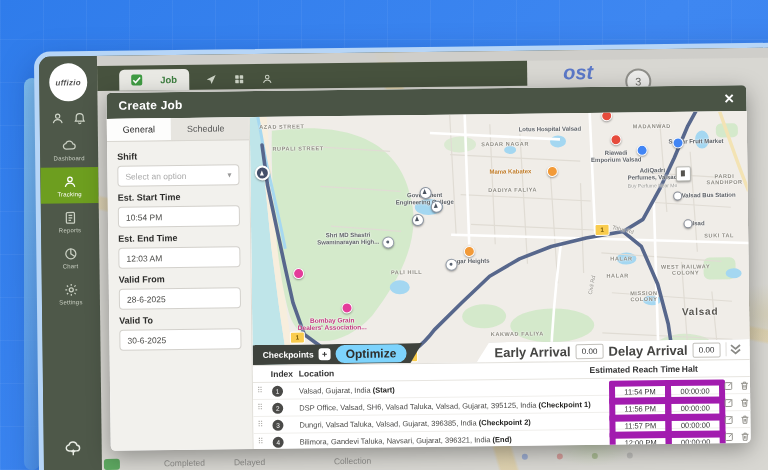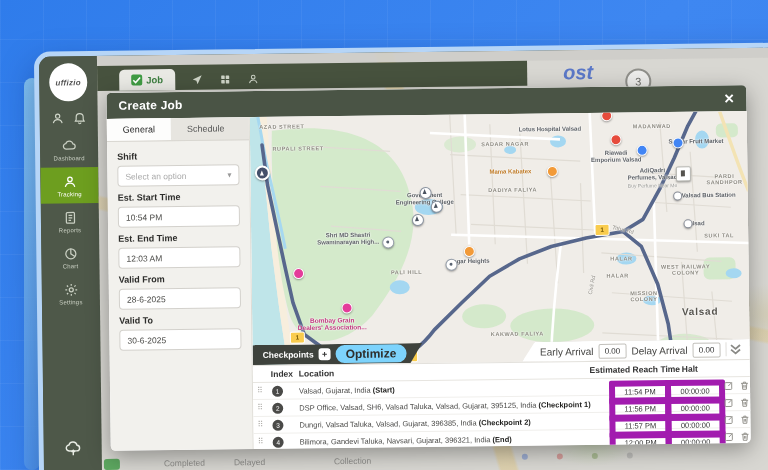--- a/index.html
+++ b/index.html
@@ -44,21 +44,21 @@
         radial-gradient(70px 34px at 86% 16%,rgba(188,208,166,.55),transparent 70%),
         radial-gradient(90px 44px at 96% 62%,rgba(205,194,150,.45),transparent 70%),
         radial-gradient(60px 30px at 70% 92%,rgba(188,208,166,.5),transparent 70%),
         linear-gradient(74deg,transparent 48.4%,rgba(228,198,120,.4) 48.8%,rgba(228,198,120,.4) 50.6%,transparent 51%),
         linear-gradient(12deg,transparent 47.5%,rgba(228,198,120,.35) 48%,rgba(228,198,120,.35) 49.8%,transparent 50.3%),
         #d8d7d2;}
   .topstrip{position:absolute;left:0;top:0;right:0;height:10px;background:#cecdc9;opacity:.9;}
   .topbar{position:absolute;left:0;top:10px;width:430px;height:25px;background:#47523e;
       display:flex;align-items:flex-end;}
   .job-tab{height:21px;margin-left:22px;background:#e9e9e4;border-radius:5px 5px 0 0;
-      display:flex;align-items:center;gap:4px;padding:0 12px;cursor:pointer;}
+      display:flex;align-items:center;gap:18px;padding:0 12px;cursor:pointer;}
   .job-check{width:11px;height:11px;border-radius:2px;background:#3f9b43;color:#fff;
       display:flex;align-items:center;justify-content:center;}
   .job-label{font-size:9.5px;font-weight:bold;color:#3c7d3f;}
   .topbar-icons{display:flex;align-items:center;gap:16px;margin:0 0 4px 16px;color:#cdd3c6;}
   .topbar-icons .icn{width:12px;height:12px;}
   .bg-ost{position:absolute;left:466px;top:11px;font-size:20px;font-weight:bold;
       font-style:italic;color:#4668c6;opacity:.85;}
   .bg-cluster{position:absolute;left:528px;top:19px;width:22px;height:22px;border-radius:50%;
       border:2px solid #90908b;background:rgba(255,255,255,.55);color:#6c6c67;font-size:11px;
       display:flex;align-items:center;justify-content:center;}
@@ -136,21 +136,21 @@
       display:flex;align-items:center;gap:5px;padding:0 16px 0 10px;
       clip-path:polygon(0 0,100% 0,calc(100% - 12px) 100%,0 100%);z-index:4;}
   .cp-label{font-size:8.5px;font-weight:bold;}
   .cp-add{width:12px;height:12px;border-radius:3px;background:#fff;color:#333;font-size:9px;
       display:flex;align-items:center;justify-content:center;cursor:pointer;font-weight:bold;}
   .cp-optimize{background:#7dd3fc;color:#2e2e2c;font-size:12px;font-weight:bold;border-radius:9px;
       padding:2px 10px;cursor:pointer;}
   .arr-bar{position:absolute;right:0;bottom:0;height:20px;background:#fff;display:flex;
       align-items:center;gap:5px;padding:0 6px 0 18px;z-index:4;
       clip-path:polygon(13px 0,100% 0,100% 100%,0 100%);box-shadow:0 -1px 3px rgba(0,0,0,.12);}
-  .arr-label{font-size:10px;font-weight:normal;color:#454543;}
+  .arr-label{font-size:13px;font-weight:bold;color:#454543;}
   .arr-input{width:26px;height:13px;border:1px solid #c2c0bb;border-radius:2px;font-size:8px;
       color:#333;display:flex;align-items:center;justify-content:center;cursor:text;}
   .arr-chev{width:18px;height:14px;border-left:1px solid #e0deda;display:flex;align-items:center;
       justify-content:center;color:#8a8a86;cursor:pointer;}
 
   
   .cp-table{position:relative;width:498px;height:83px;background:#fff;border-top:1px solid #e3e1dc;
       font-size:8px;color:#444;}
   .t-head{position:relative;height:16px;border-bottom:1px solid #e7e5e0;font-weight:bold;
       color:#333;font-size:8.5px;}

